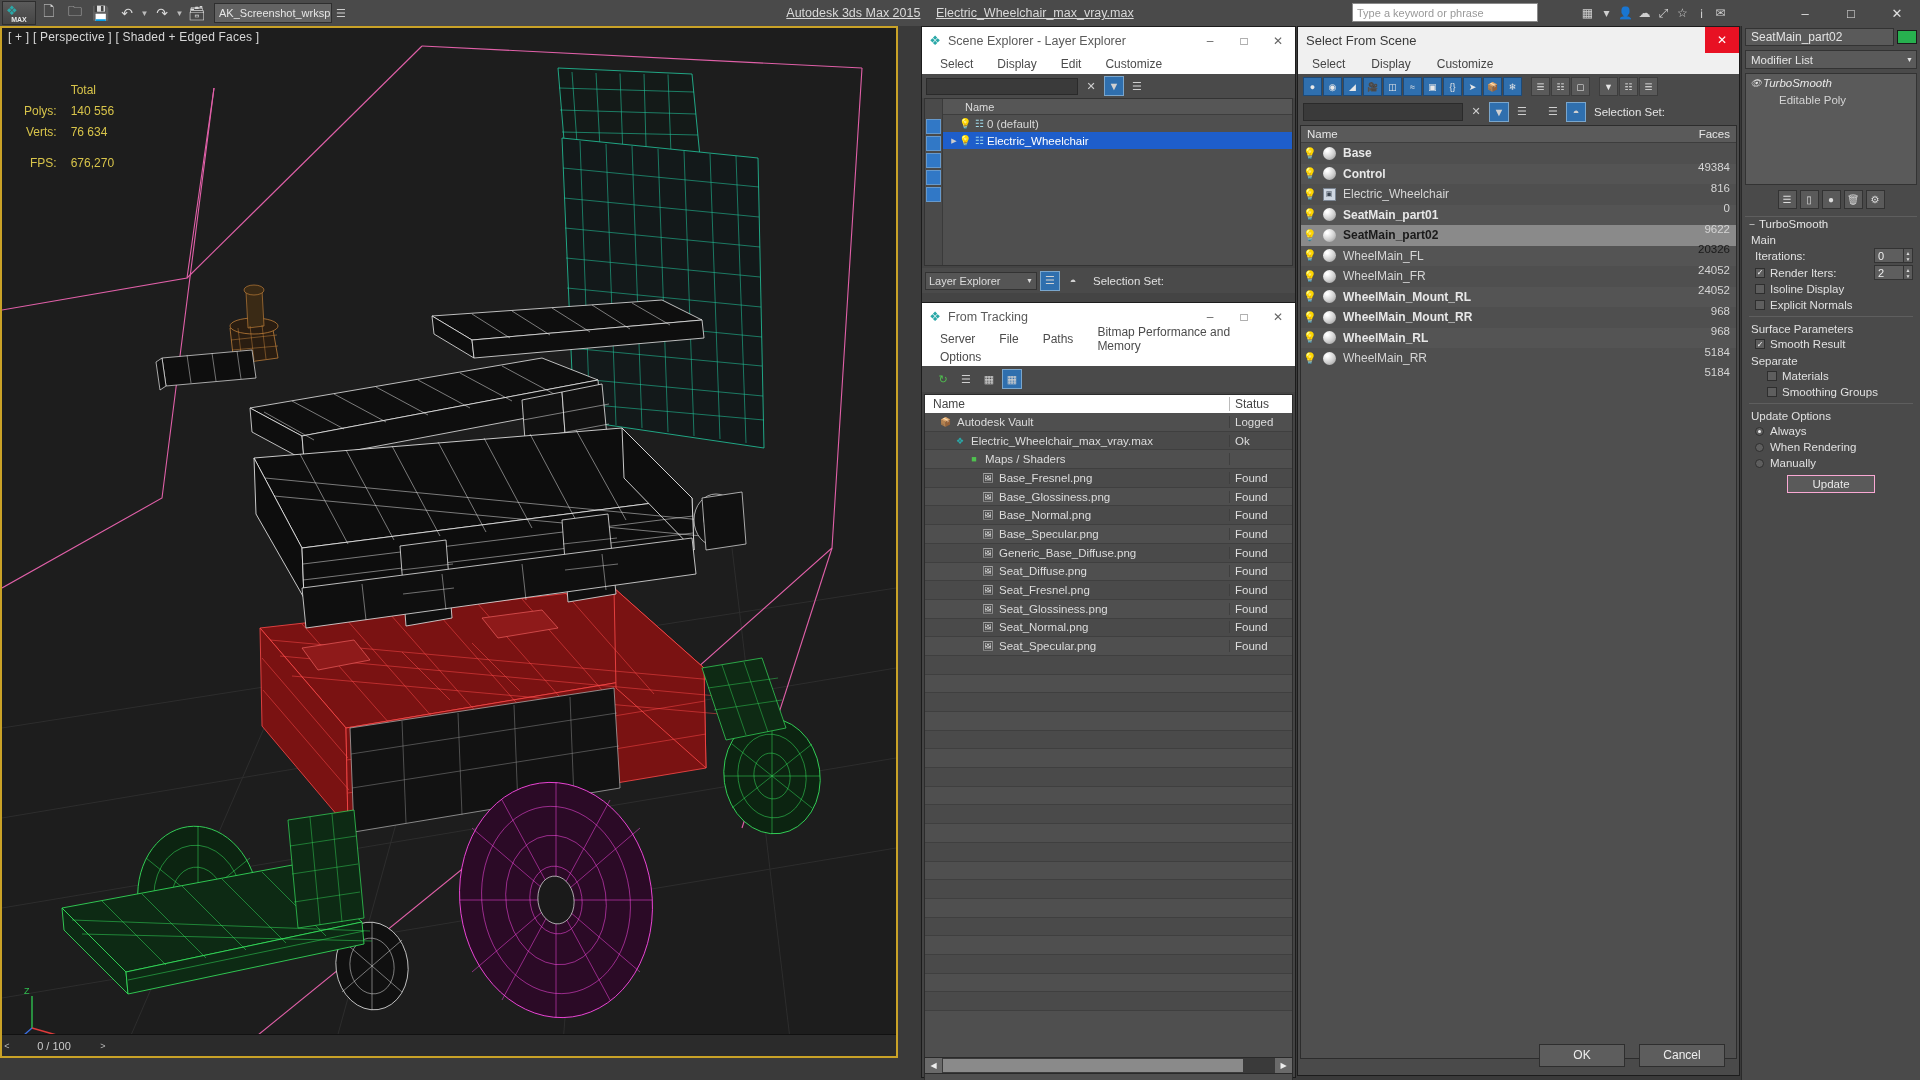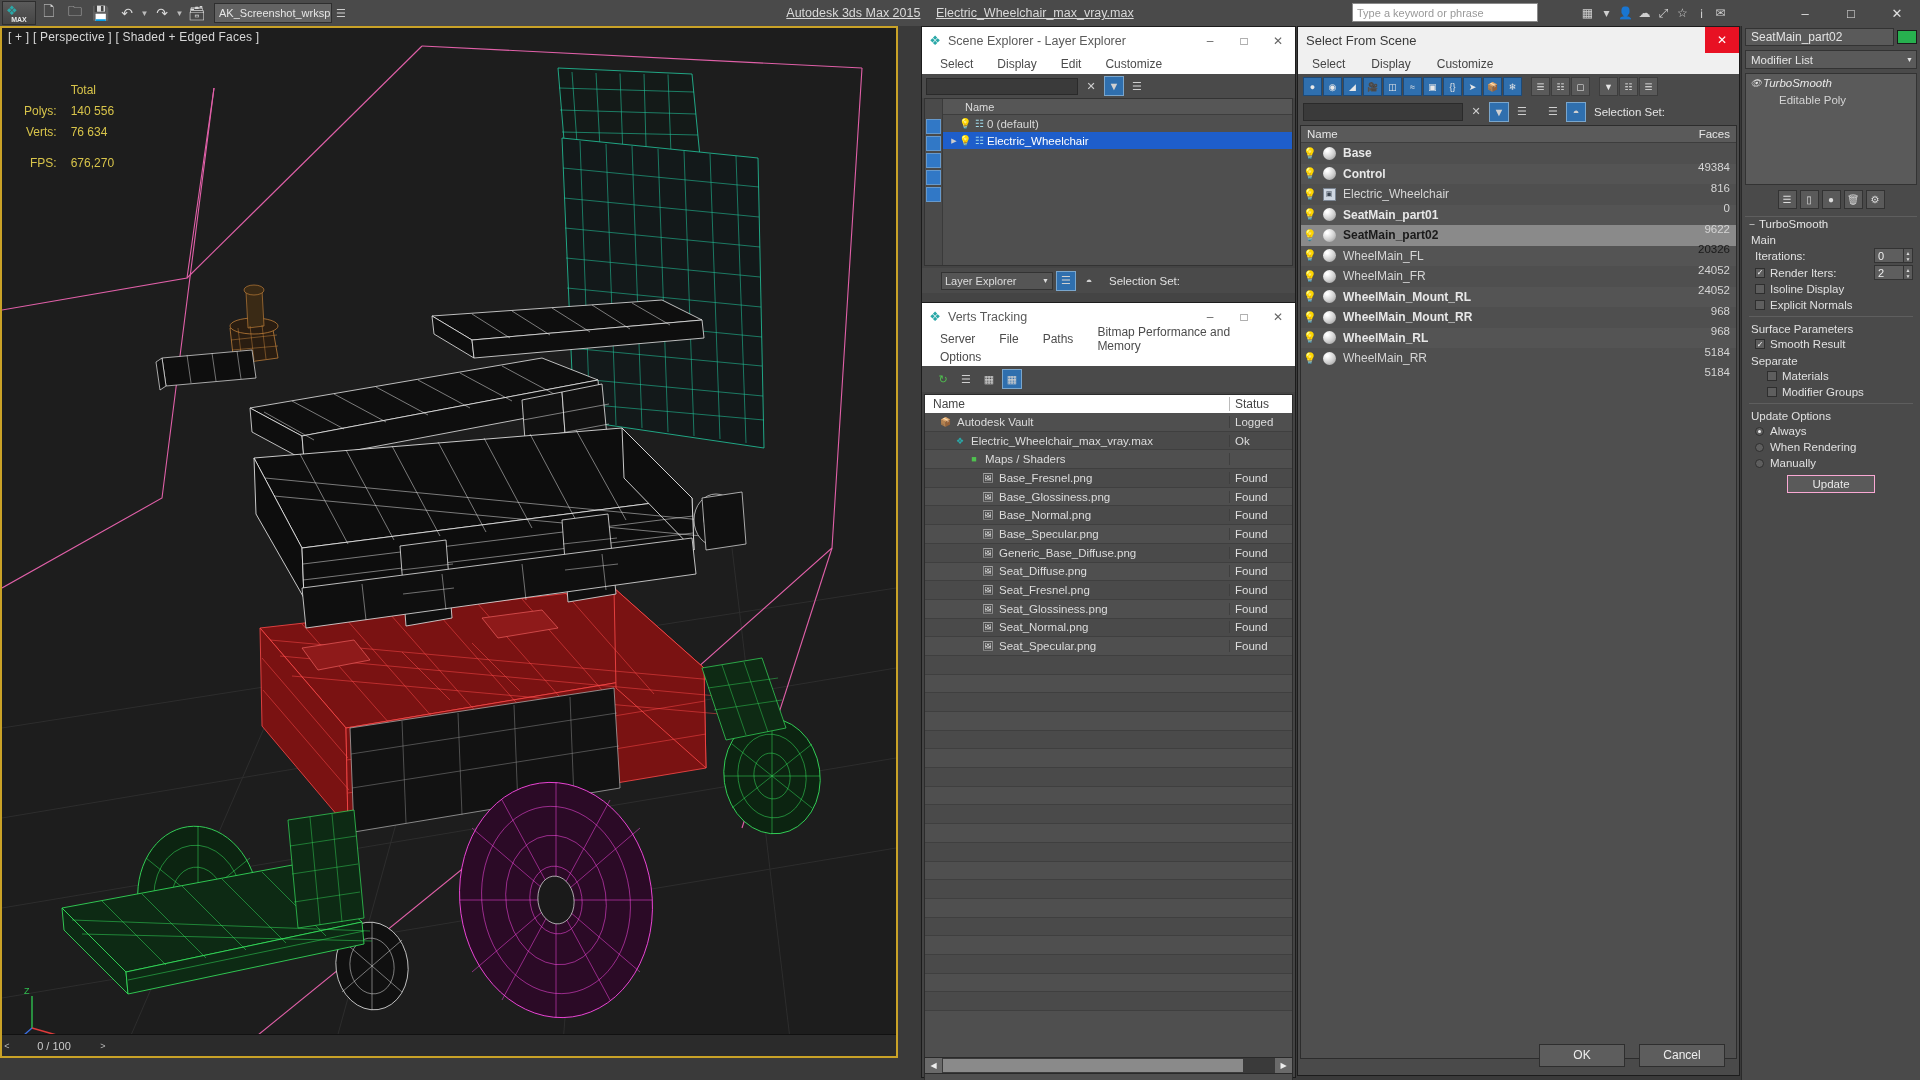--- a/index.html
+++ b/index.html
@@ -80,21 +80,21 @@
   #lx-colhdr { height:16px; background:#565656; border-bottom:1px solid #3d3d3d;
     display:flex; align-items:center; padding-left:22px; font-size:11px; color:#ddd; }
   .lx-row { height:17px; display:flex; align-items:center; font-size:11.5px; padding-left:6px; }
   .lx-row.sel { background:#1e5ecb; color:#fff; }
   .lx-side { position:absolute; left:0; top:0; width:18px; height:100%; background:#4a4a4a;
     border-right:1px solid #3a3a3a; padding-top:18px; }
   .lx-sidebtn { width:15px; height:15px; margin:2px auto; background:#3178c6; border:1px solid #6699cc; }
   .bulb { width:13px; text-align:center; color:#e8d24a; font-size:10px; }
   .layicon { width:15px; text-align:center; color:#9fd9e8; font-size:10px; }
   .tri { width:10px; text-align:center; color:#ccc; font-size:7px; }
-  #lx-foot { height:25px; background:#4a4a4a; display:flex; align-items:center; padding:0 19px; margin-top:2px;}
+  #lx-foot { height:25px; background:#4a4a4a; display:flex; align-items:center; padding:0 3px; margin-top:2px;}
   #lx-combo { width:112px; height:18px; background:#555; border:1px solid #333; display:flex;
     align-items:center; padding:0 3px; font-size:11px; color:#ddd; }
   #lx-combo .ar { margin-left:auto; font-size:7px; }
   #selset-lbl { margin-left:10px; font-size:11.5px; color:#e0e0e0; }
 
   
   #assetwin { position:absolute; left:921px; top:302px; width:375px; height:776px;
     background:#444; border:1px solid #1c1c1c; }
   .at-toolbar { height:26px; background:#4a4a4a; display:flex; align-items:center; padding-left:8px; }
   #at-grid { margin:2px; border:1px solid #2c2c2c; height:696px; overflow:hidden; background:#4f4f4f; }
@@ -652,21 +652,21 @@
     </div>
     <div class="tbtn on">☰</div>
     <div class="tbtn">◓</div>
     <div id="selset-lbl">Selection Set:</div>
   </div>
 </div>
 
 <div id="assetwin">
   <div class="winhead">
     <span class="ico">❖</span>
-    <span class="t">Verts Tracking</span>
+    <span class="t">From Tracking</span>
     <span class="winbtn">–</span>
     <span class="winbtn">□</span>
     <span class="winbtn">✕</span>
   </div>
   <div class="menubar" style="height:18px;">
     <span>Server</span>
     <span>File</span>
     <span>Paths</span>
     <span>Bitmap Performance and Memory</span>
   </div>
@@ -1086,21 +1086,21 @@
       <span class="cb">✓</span>
       <span>Smooth Result</span>
     </div>
     <div class="sect" style="padding-left:6px;">Separate</div>
     <div class="cbrow" style="padding-left:22px;">
       <span class="cb"></span>
       <span>Materials</span>
     </div>
     <div class="cbrow" style="padding-left:22px;">
       <span class="cb"></span>
-      <span>Modifier Groups</span>
+      <span>Smoothing Groups</span>
     </div>
 
     <div class="divline"></div>
     <div class="sect">Update Options</div>
     <div class="rbrow">
       <span class="rb on"></span>
       <span>Always</span>
     </div>
     <div class="rbrow">
       <span class="rb"></span>

